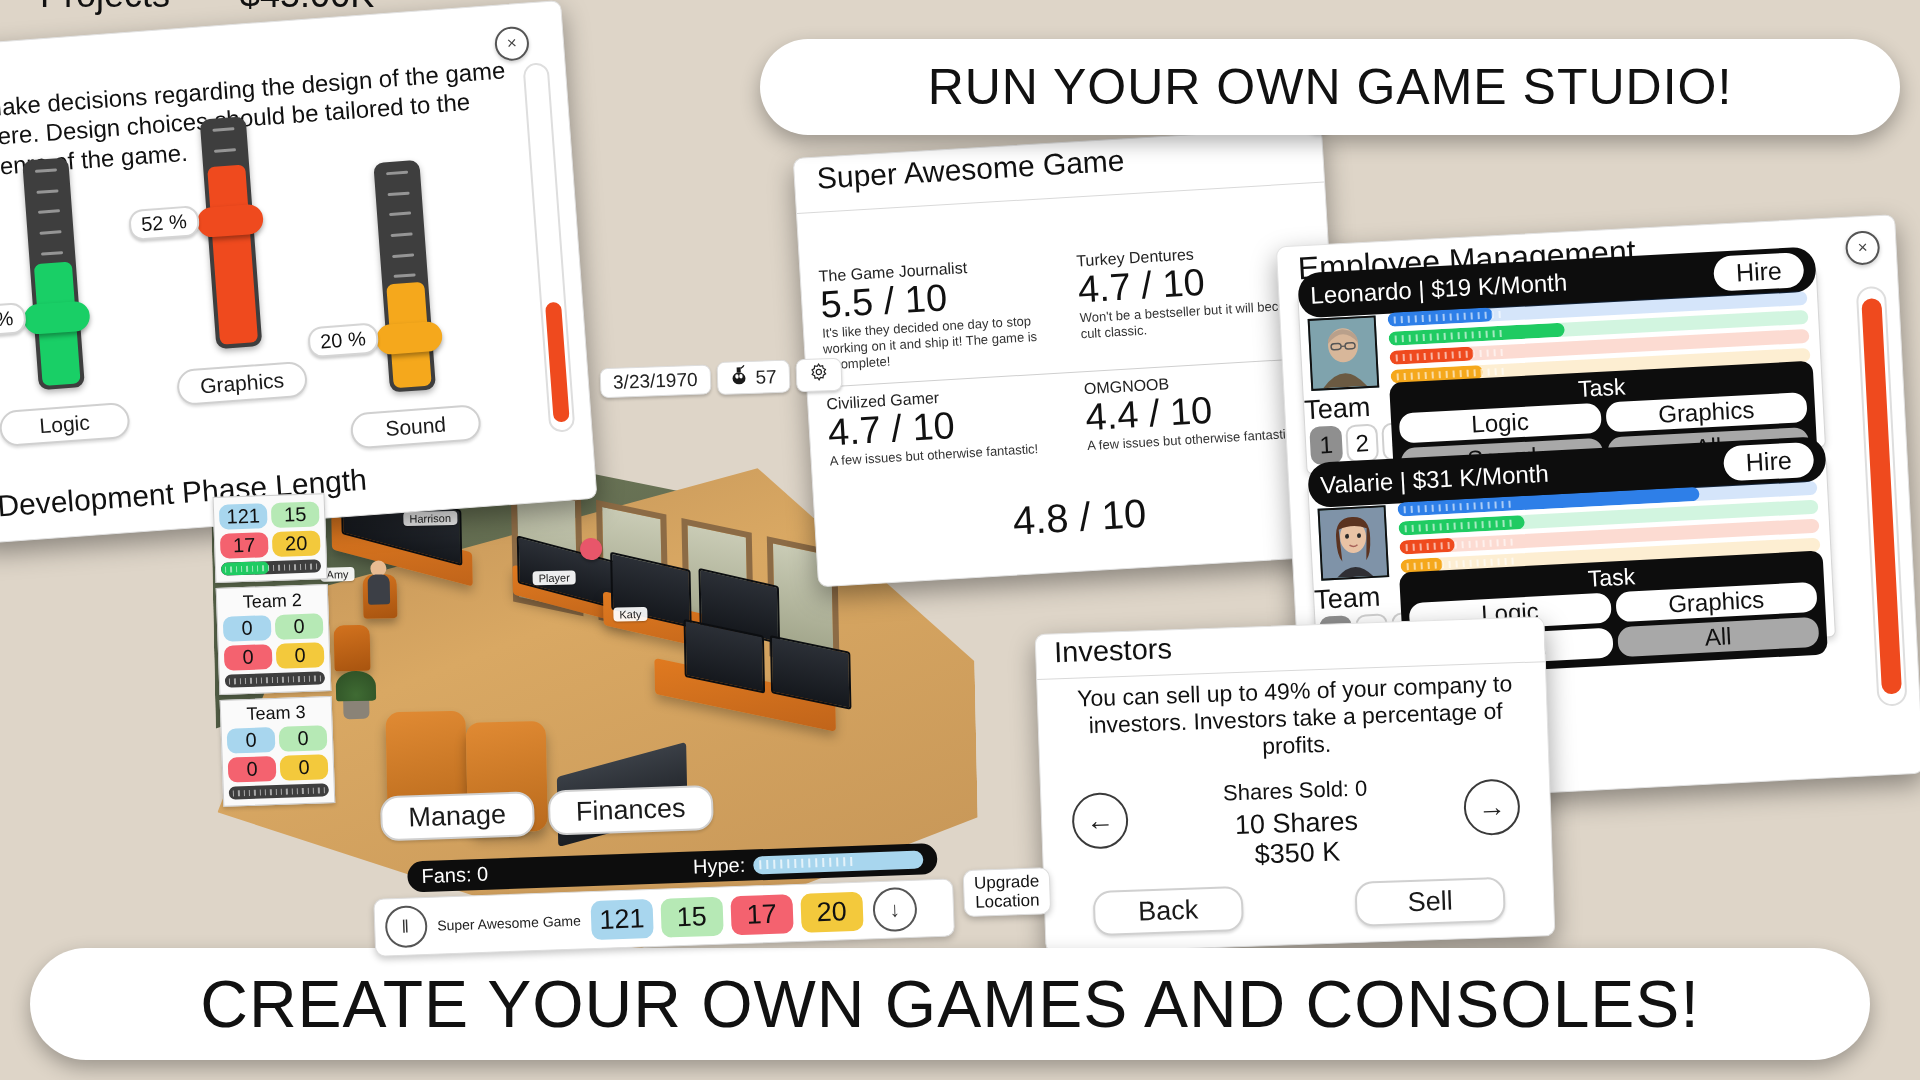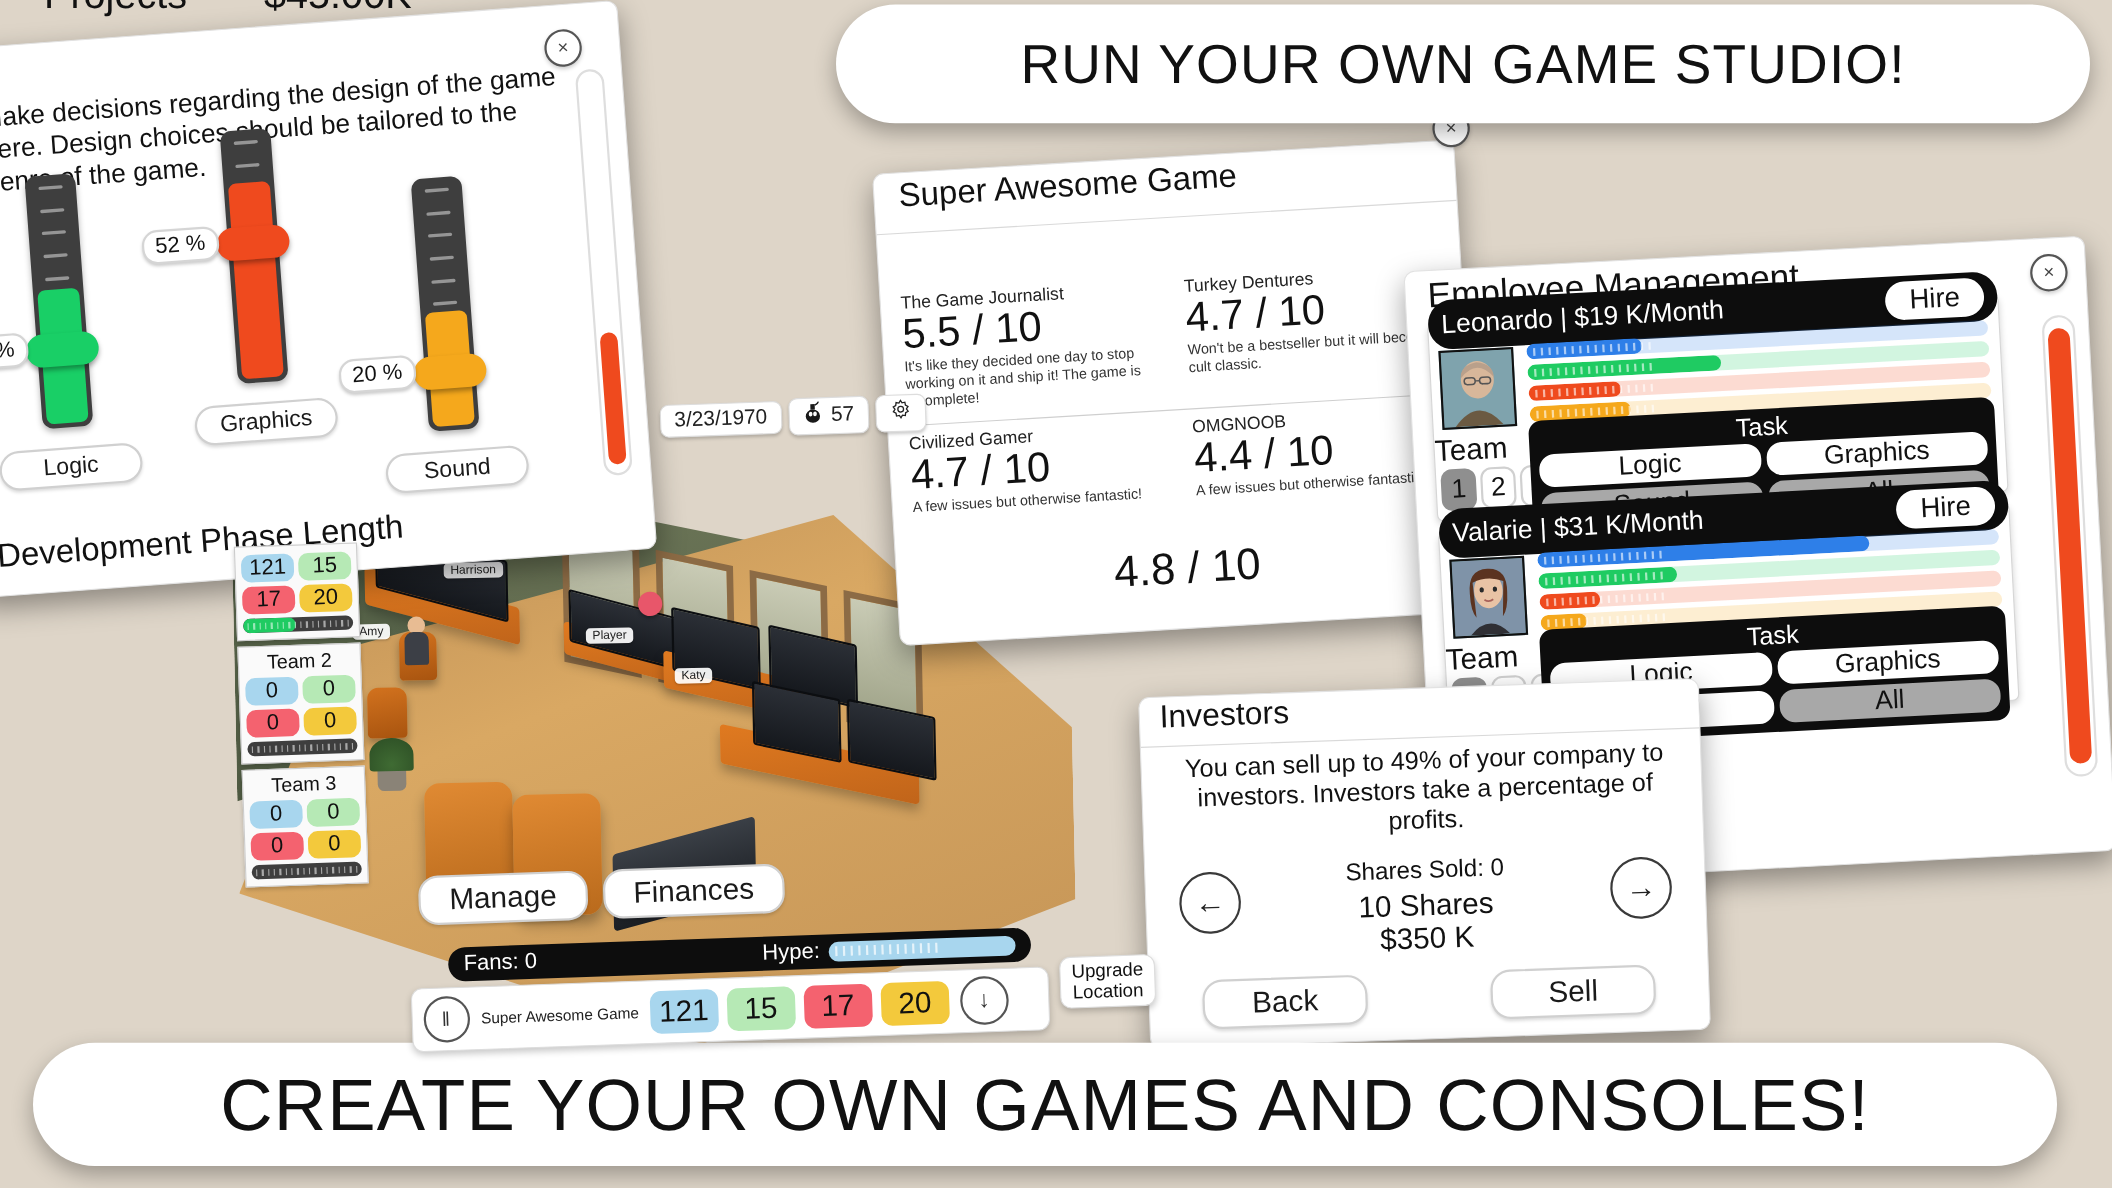--- a/index.html
+++ b/index.html
@@ -427,21 +427,21 @@
     position: absolute;
     background: #fff;
     border-radius: 60px;
     display: flex; align-items: center; justify-content: center;
     box-shadow: 0 8px 20px rgba(0,0,0,.3);
     color: #111;
     font-weight: 300;
     letter-spacing: 1px;
   }
   #banner-top {
-    left: 760px; top: 4px; width: 1140px; height: 108px;
+    left: 760px; top: 39px; width: 1140px; height: 96px;
     font-size: 50px;
   }
   #banner-bottom {
     left: 30px; top: 948px; width: 1840px; height: 112px;
     font-size: 66px;
   }
 </style>
 </head>
 <body>
 

